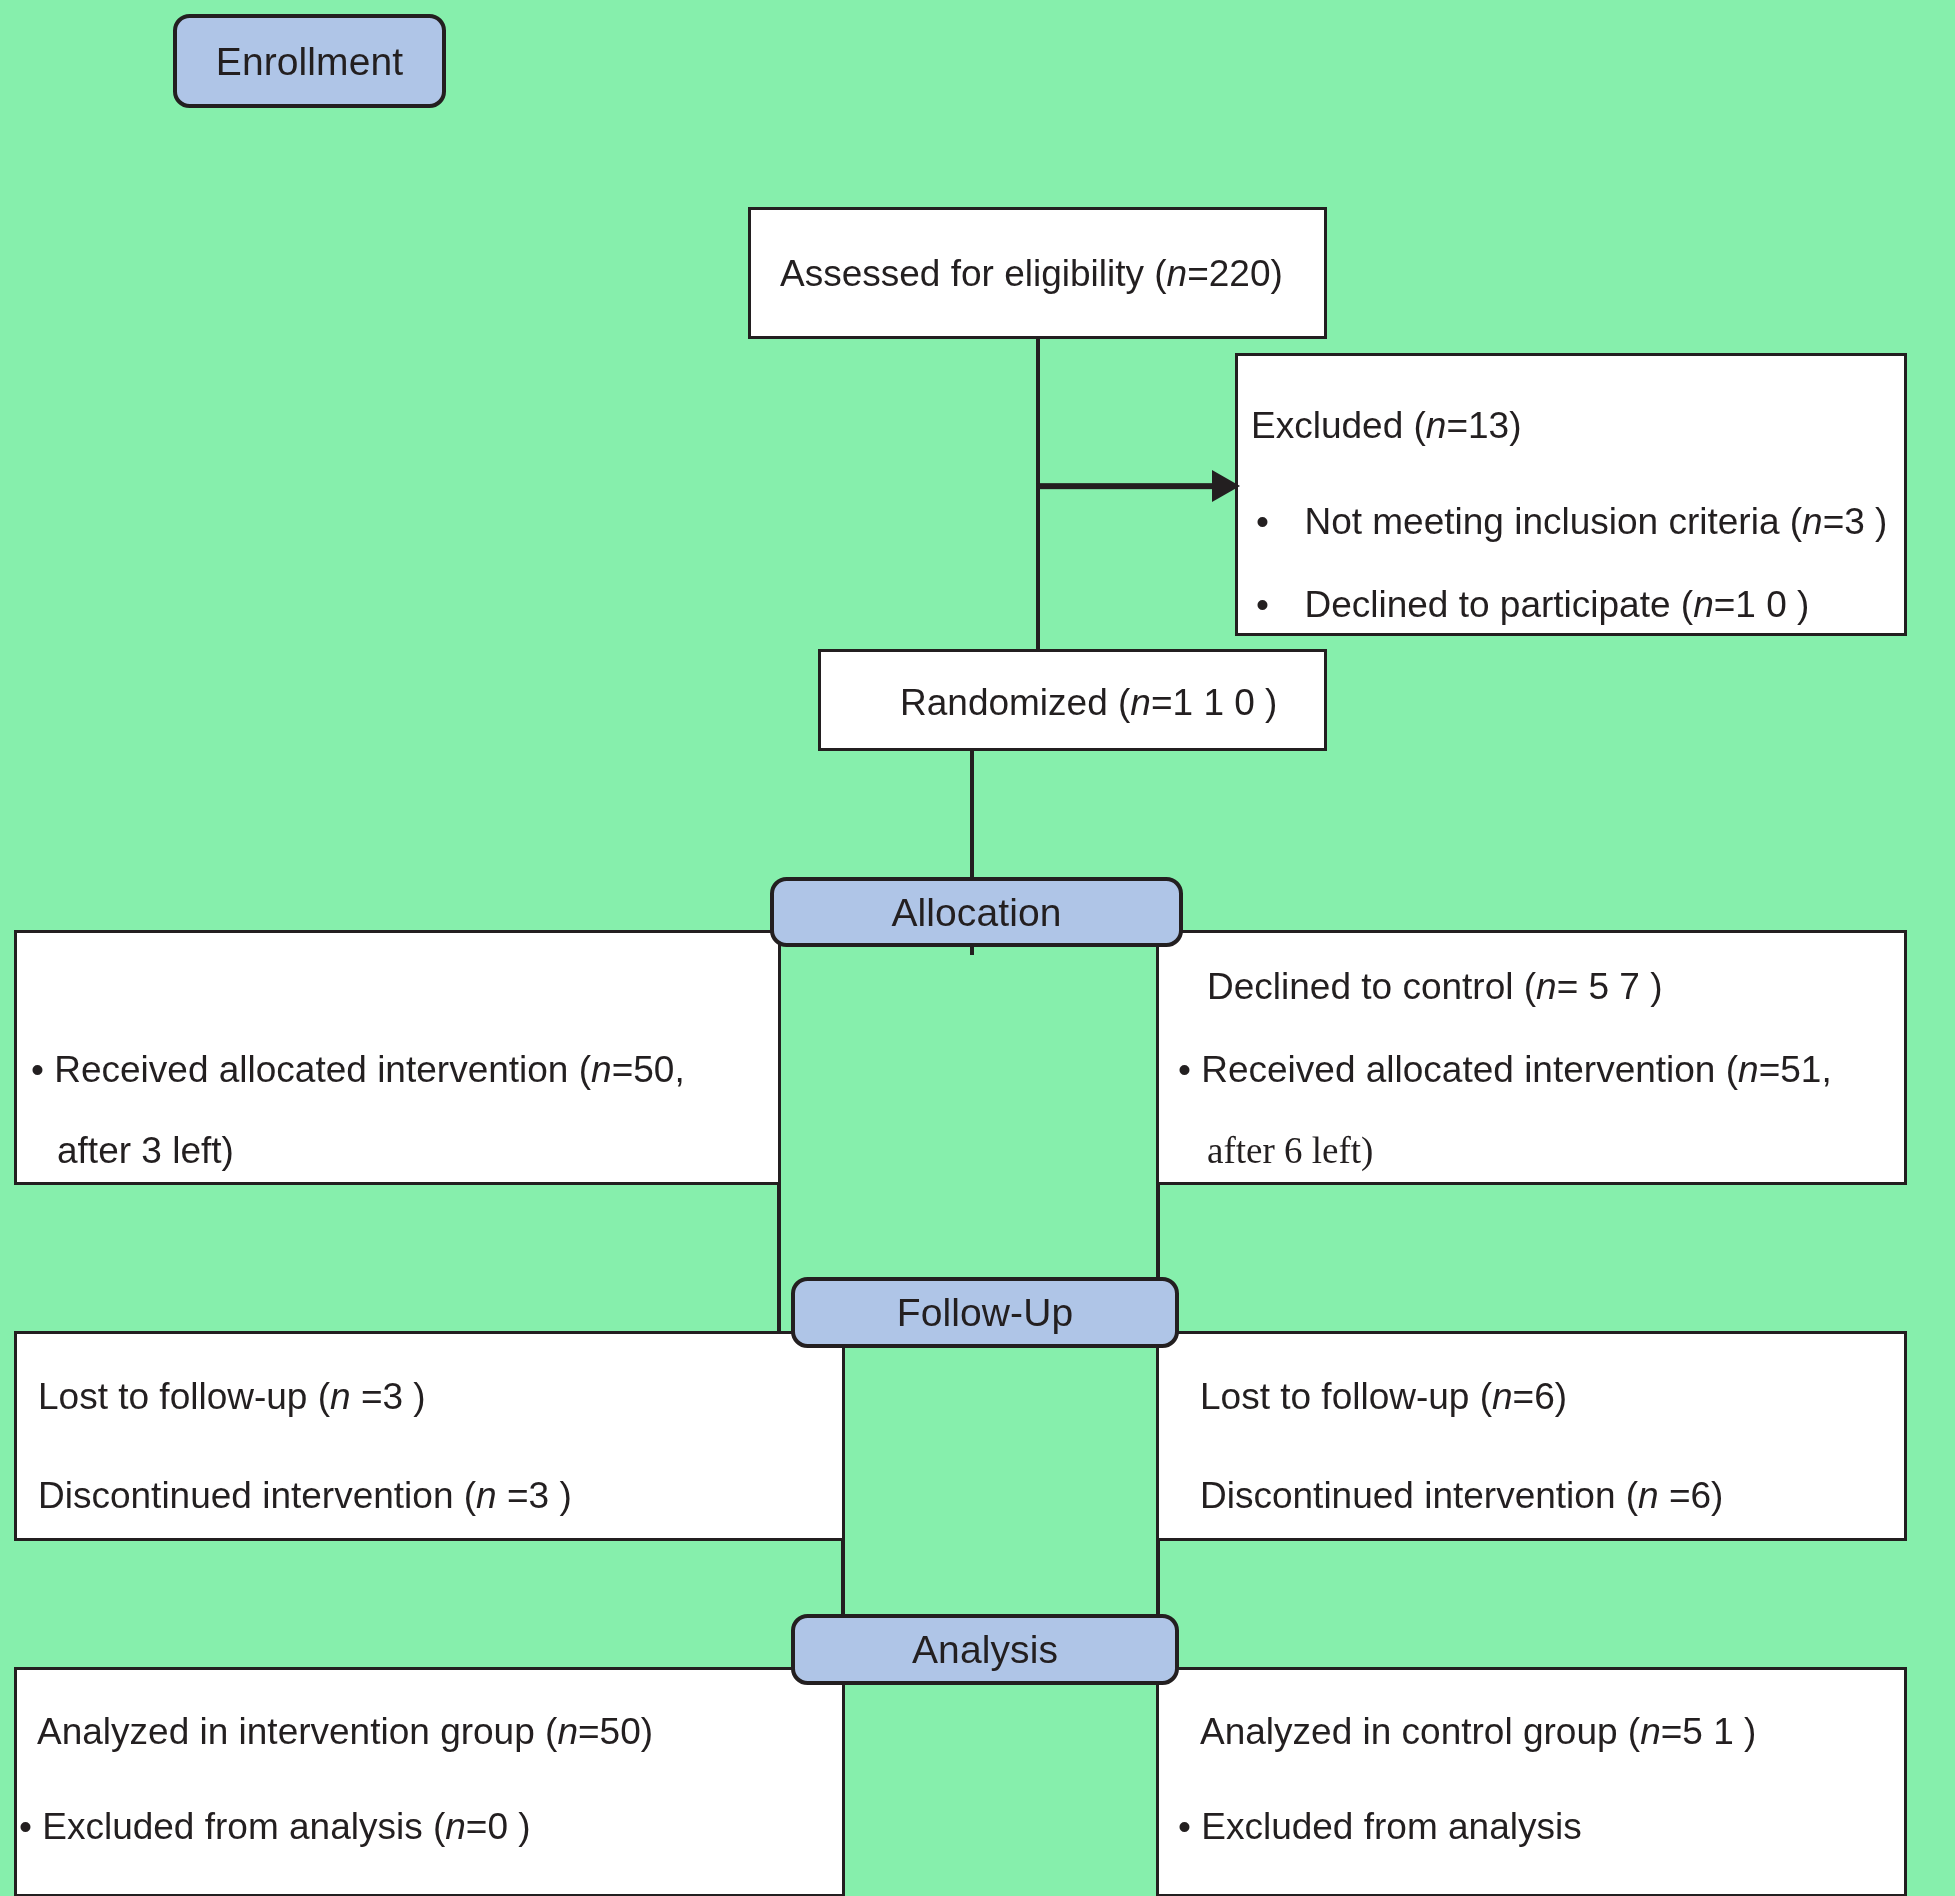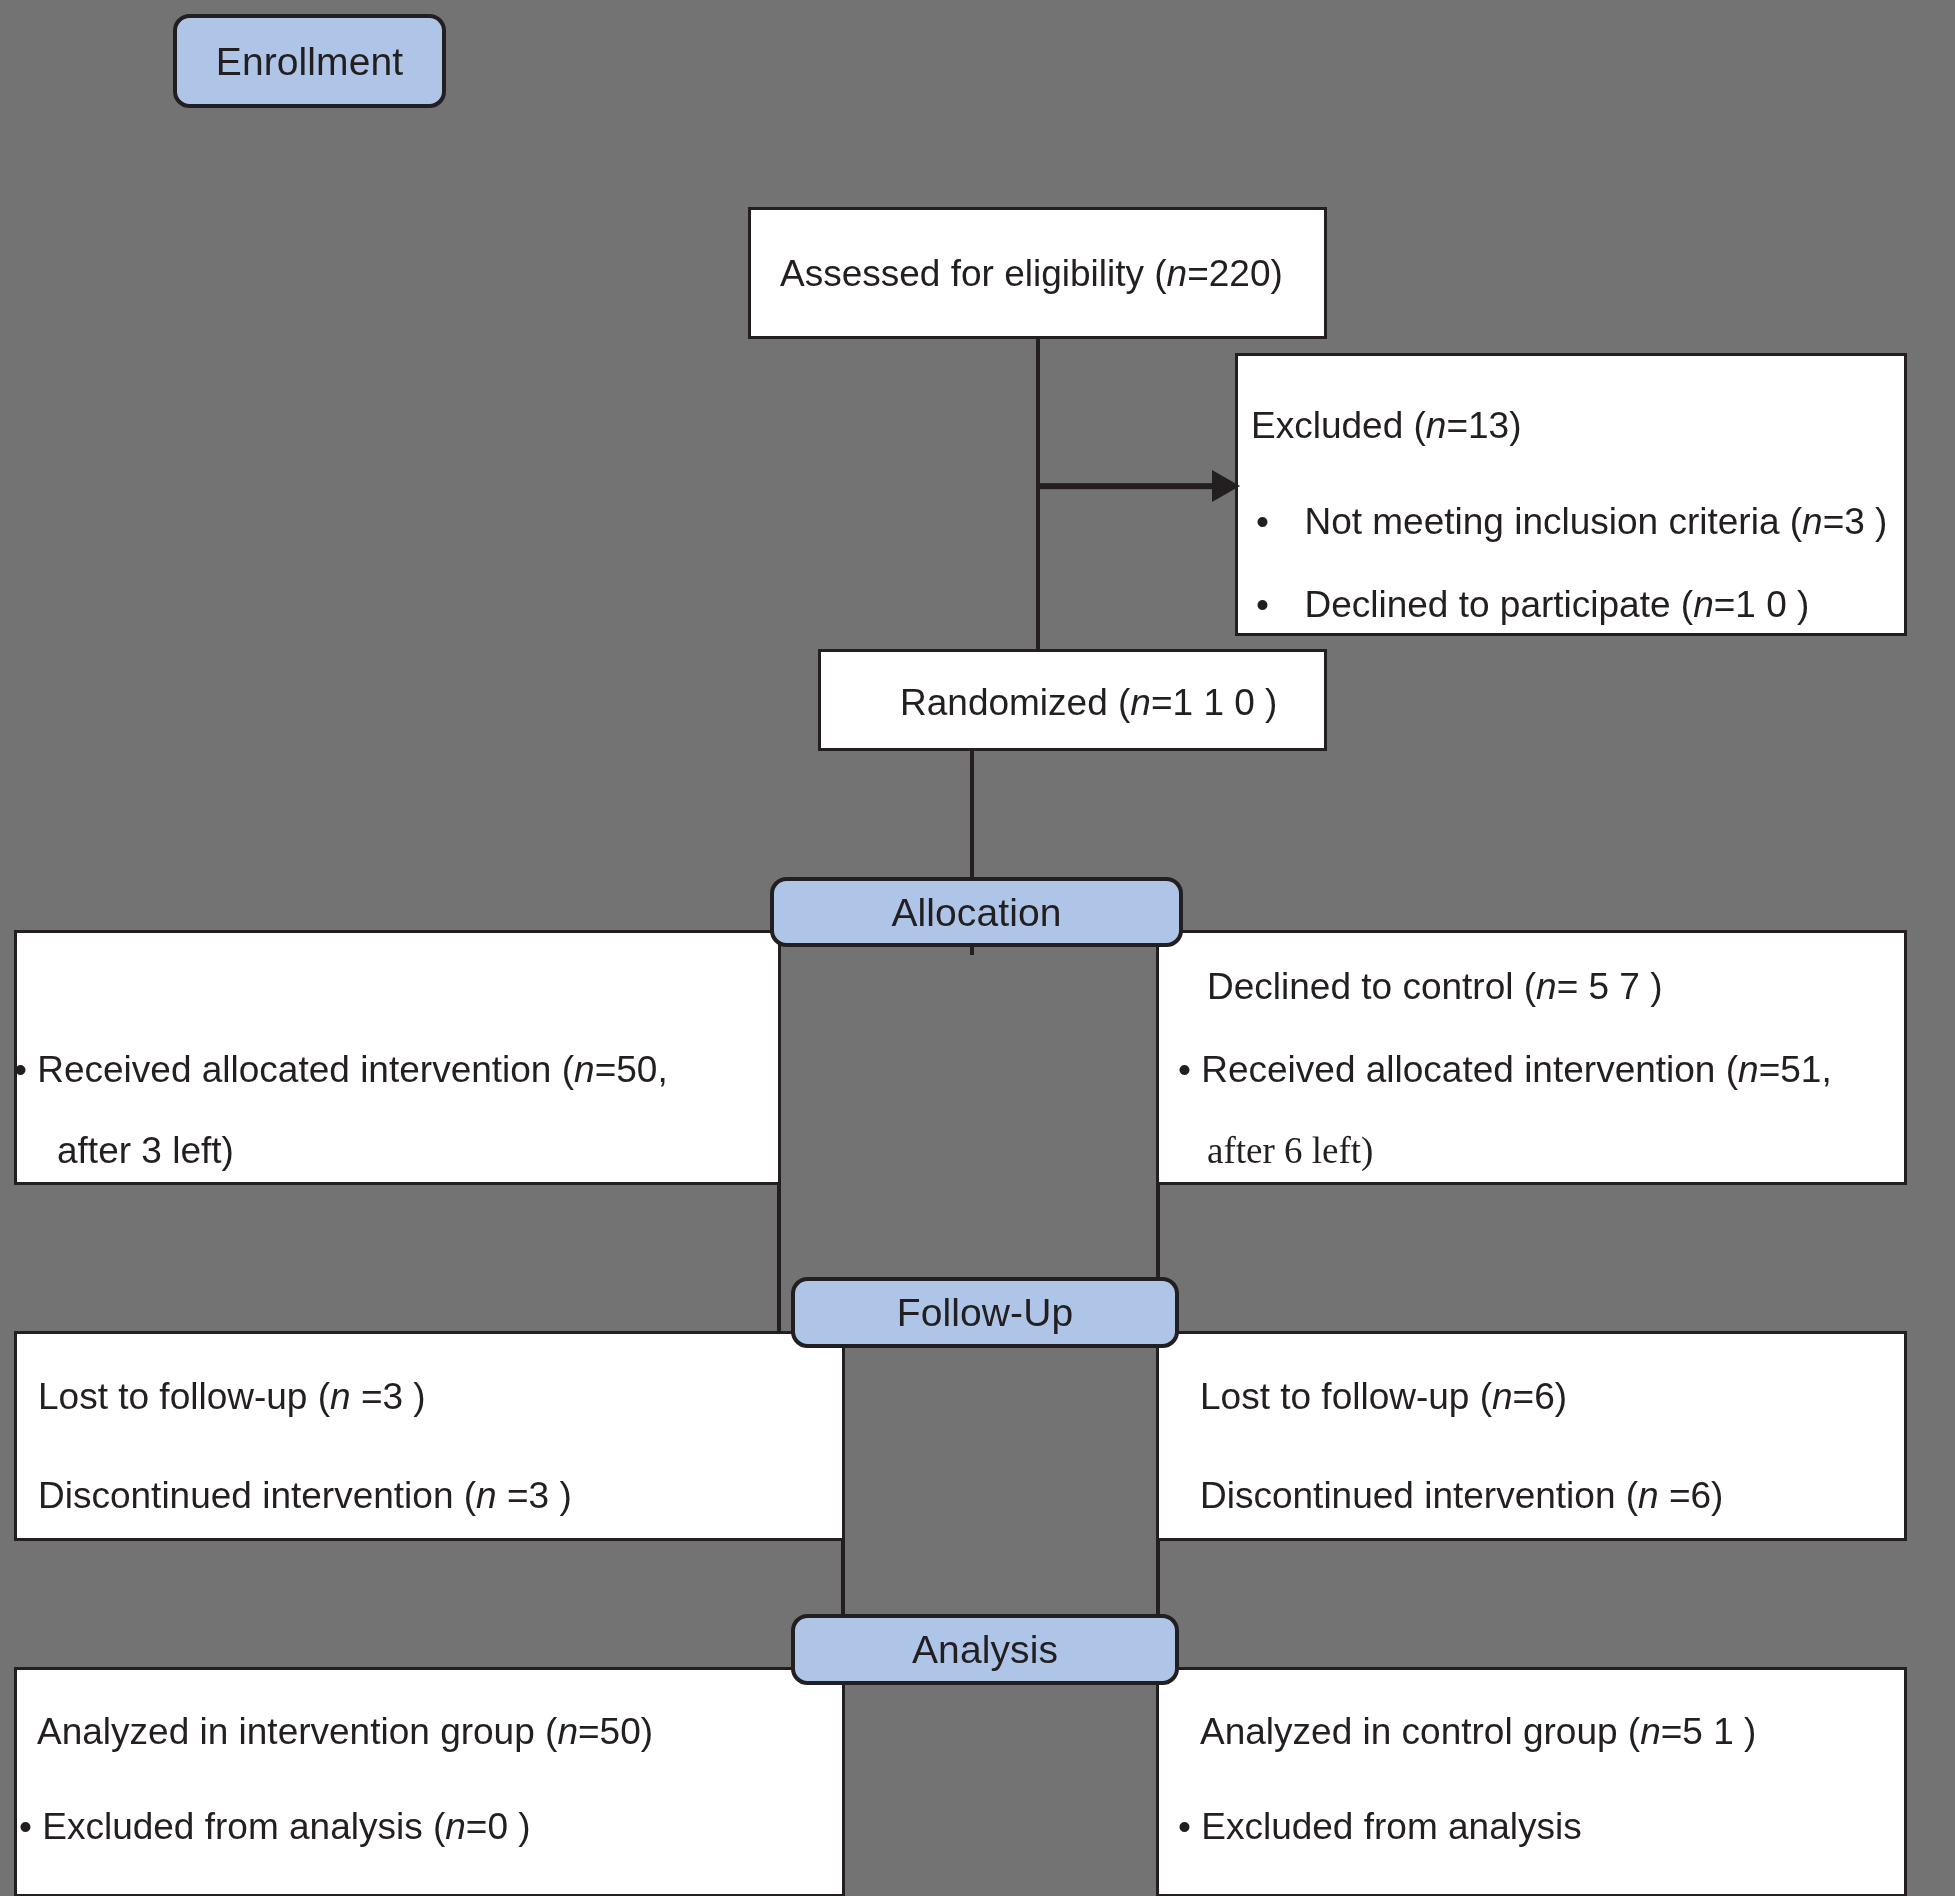--- a/index.html
+++ b/index.html
@@ -5,21 +5,21 @@
 <style>
   html, body {
     margin: 0;
     padding: 0;
     background: #ffffff;
   }
   #diagram {
     position: relative;
     width: 1955px;
     height: 1897px;
-    background: #737373;
+    background: #86efac;
     font-family: "Liberation Sans", sans-serif;
     color: #231f20;
     overflow: hidden;
   }
 
   
   .box {
     position: absolute;
     box-sizing: border-box;
     border: 3.8px solid #231f20;
@@ -141,21 +141,21 @@
   </div>
 
   <div class="box" style="left:818px; top:649px; width:509px; height:102px;"></div>
   <div class="txt" style="left:872px; top:684px;margin-left:28px;">
     <span>Randomized (</span><em>n</em><span>=1 1 0 )</span>
   </div>
 
   <div class="vline" style="left:970px; top:751px; height:204px;"></div>
 
   <div class="box" style="left:14px; top:930px; width:767px; height:255px;"></div>
-  <div class="txt" style="left:14px; top:1051px;">
+  <div class="txt" style="left:31px; top:1051px;">
     <span>• Received allocated intervention (</span><em>n</em><span>=50,</span>
   </div>
   <div class="txt" style="left:57px; top:1132px;">after 3 left)</div>
 
   <div class="box" style="left:1156px; top:930px; width:751px; height:255px;"></div>
   <div class="txt" style="left:1207px; top:968px;">
     <span>Declined to control (</span><em>n</em><span>= 5 7 )</span>
   </div>
   <div class="txt" style="left:1178px; top:1051px;">
     <span>• Received allocated intervention (</span><em>n</em><span>=51,</span>

